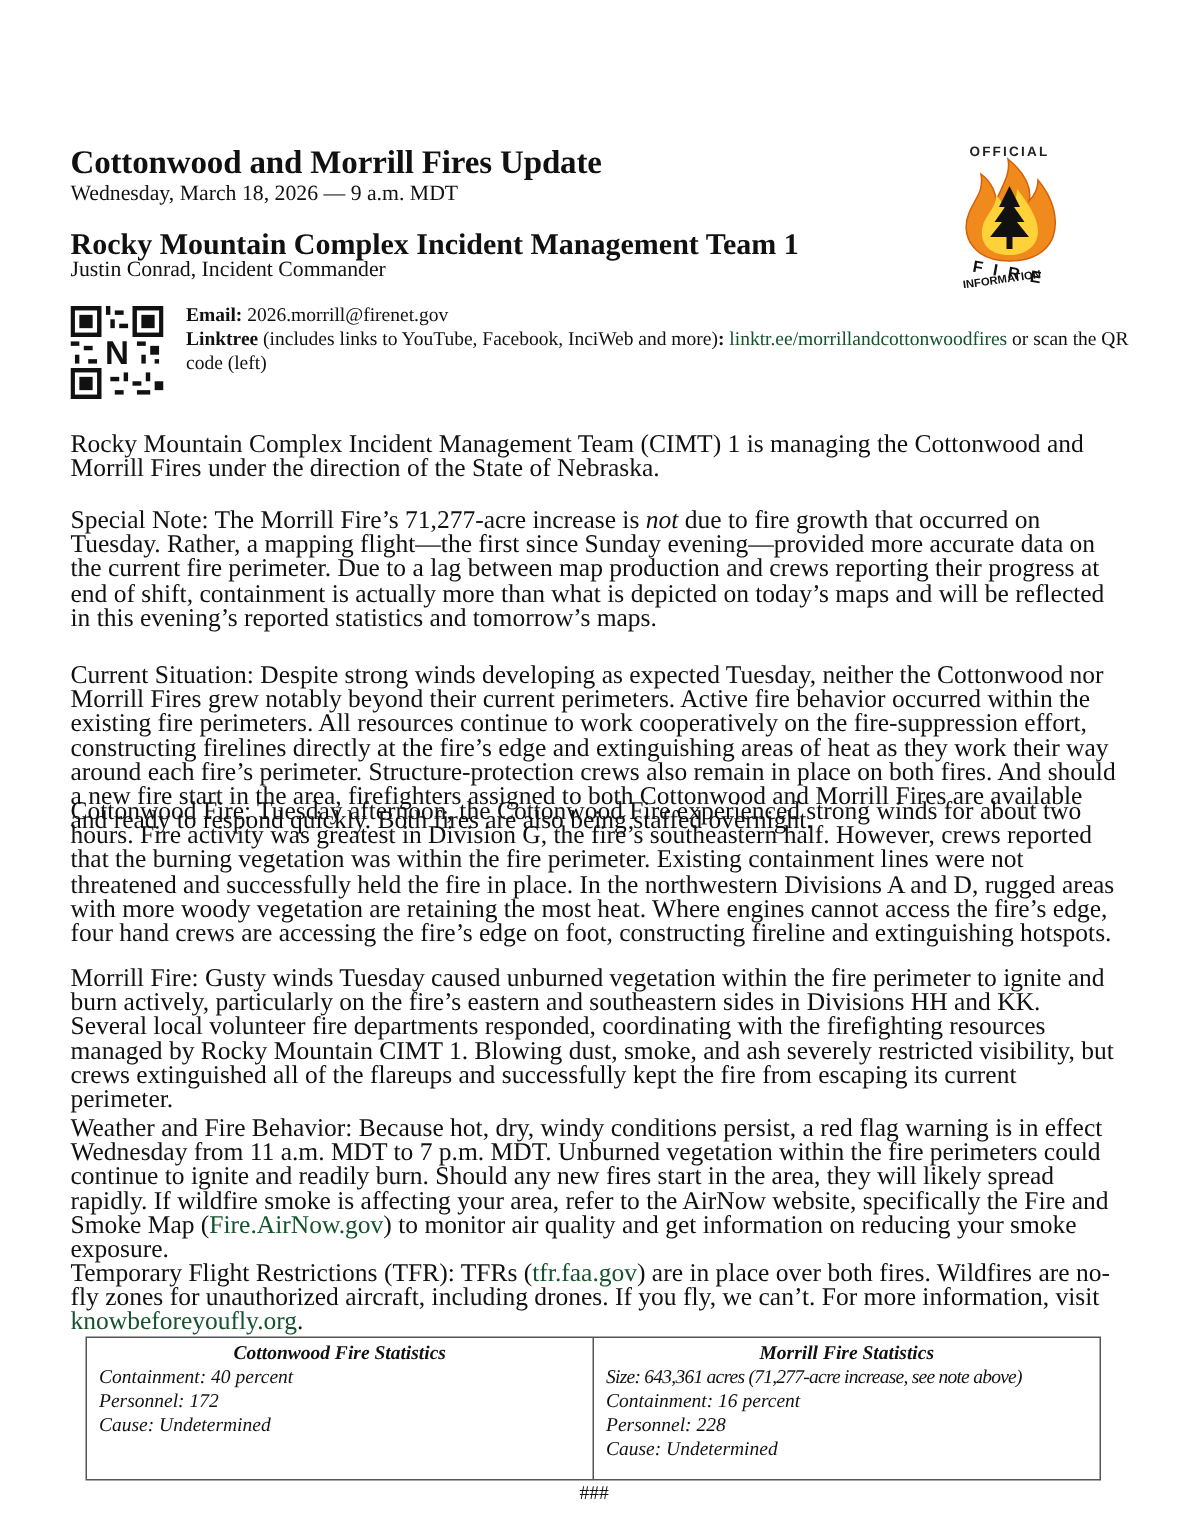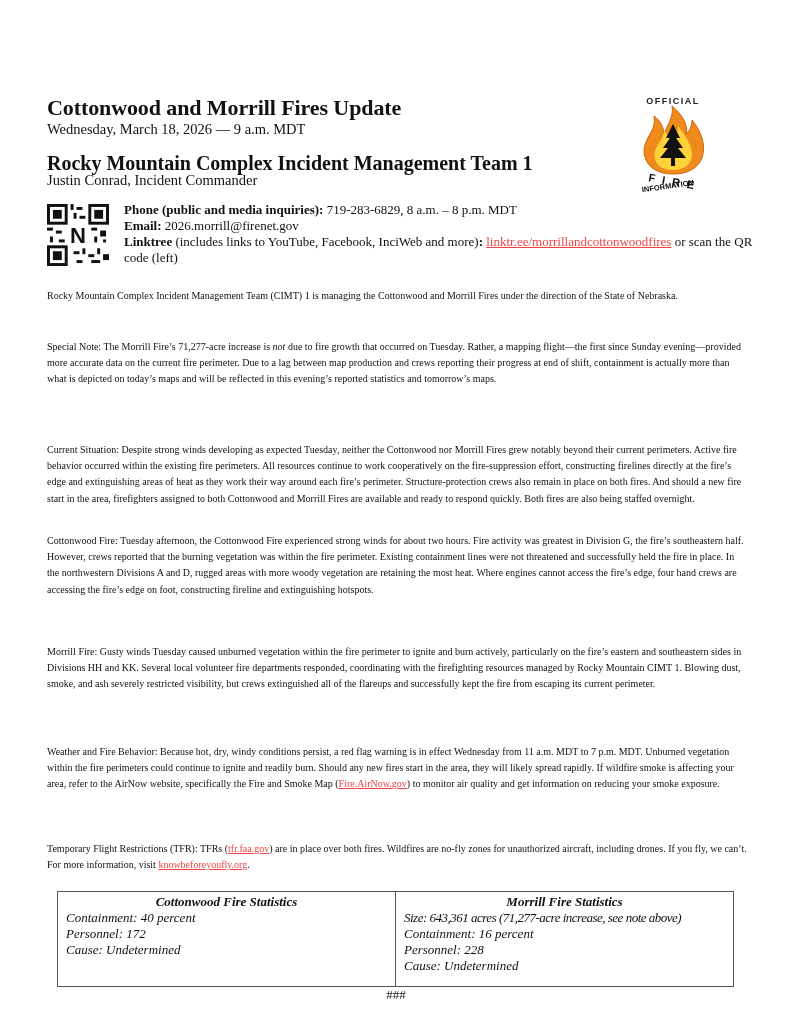--- a/index.html
+++ b/index.html
@@ -7,22 +7,22 @@
          font-family: "Liberation Serif", "DejaVu Serif", serif; color: #111; }
   .page { position: absolute; left: 47px; top: 96px; width: 700px; }
   .title { font-size: 22px; font-weight: bold; line-height: 24px; margin: 0; letter-spacing: -0.1px; }
   .subtitle { font-size: 14.5px; line-height: 17px; margin: 1px 0 0 0; }
   .team { font-size: 20px; font-weight: bold; line-height: 17px; margin-top: 17px; }
   .commander { font-size: 14.5px; line-height: 17px; }
   .contact { position: relative; margin-top: 13px; height: 70px; }
   .qr { position: absolute; left: 0; top: 2px; width: 62px; height: 62px; }
   .contact-text { position: absolute; left: 77px; top: 0; width: 640px; font-size: 13px; line-height: 16px; }
   .contact-text b { font-weight: bold; }
-  a.link { color: #ef4444; text-decoration: underline; }
-  .para { font-size: 10px; line-height: 16.2px; margin: 0; width: 700px; text-align: left; }
+  a.link { color: #14532d; }
+  .para { font-size: 17px; line-height: 16.2px; margin: 0; width: 700px; text-align: left; }
   .p-intro { position: absolute; top: 192px; }
   .p-special { position: absolute; top: 243px; }
   .p-current { position: absolute; top: 346px; }
   .p-cotton { position: absolute; top: 437px; }
   .p-morrill { position: absolute; top: 548px; }
   .p-weather { position: absolute; top: 648px; }
   .p-tfr { position: absolute; top: 745px; }
   .lead { font-weight: normal; }
   .logo { position: absolute; left: 618px; top: 94px; width: 110px; height: 98px; }
   .stats { position: absolute; left: 57px; top: 891px; width: 675px; height: 94px;
@@ -83,21 +83,20 @@
           <rect x="14" y="17" width="2" height="1"></rect>
           <rect x="17" y="15" width="1" height="2"></rect>
           <rect x="10" y="19" width="2" height="1"></rect>
           <rect x="15" y="19" width="3" height="1"></rect>
           <rect x="19" y="17" width="2" height="2"></rect>
       </g>
       <rect x="7" y="7" width="7" height="7" fill="#fff"></rect>
       <text x="10.5" y="13.2" text-anchor="middle" font-family="Liberation Sans, sans-serif" font-weight="bold" font-size="7.5" fill="#111">N</text>
     </svg>
     <div class="contact-text">
-      <div><b>Phone (public and media inquiries):</b><span> 719-283-6829, 8 a.m. – 8 p.m. MDT</span></div>
       <div><b>Email:</b><span> 2026.morrill@firenet.gov</span></div>
       <div><b>Linktree</b><span> (includes links to YouTube, Facebook, InciWeb and more)</span><b>: </b><a class="link">linktr.ee/morrillandcottonwoodfires</a><span> or scan the QR code (left)</span></div>
     </div>
   </div>
 
   <p class="para p-intro">Rocky Mountain Complex Incident Management Team (CIMT) 1 is managing the Cottonwood and Morrill Fires under the direction of the State of Nebraska.</p>
 
   <p class="para p-special"><span class="lead">Special Note:</span><span> The Morrill Fire’s 71,277-acre increase is </span><i>not</i><span> due to fire growth that occurred on Tuesday. Rather, a mapping flight—the first since Sunday evening—provided more accurate data on the current fire perimeter. Due to a lag between map production and crews reporting their progress at end of shift, containment is actually more than what is depicted on today’s maps and will be reflected in this evening’s reported statistics and tomorrow’s maps.</span></p>
 
   <p class="para p-current"><span class="lead">Current Situation:</span><span> Despite strong winds developing as expected Tuesday, neither the Cottonwood nor Morrill Fires grew notably beyond their current perimeters. Active fire behavior occurred within the existing fire perimeters. All resources continue to work cooperatively on the fire-suppression effort, constructing firelines directly at the fire’s edge and extinguishing areas of heat as they work their way around each fire’s perimeter. Structure-protection crews also remain in place on both fires. And should a new fire start in the area, firefighters assigned to both Cottonwood and Morrill Fires are available and ready to respond quickly. Both fires are also being staffed overnight.</span></p>

